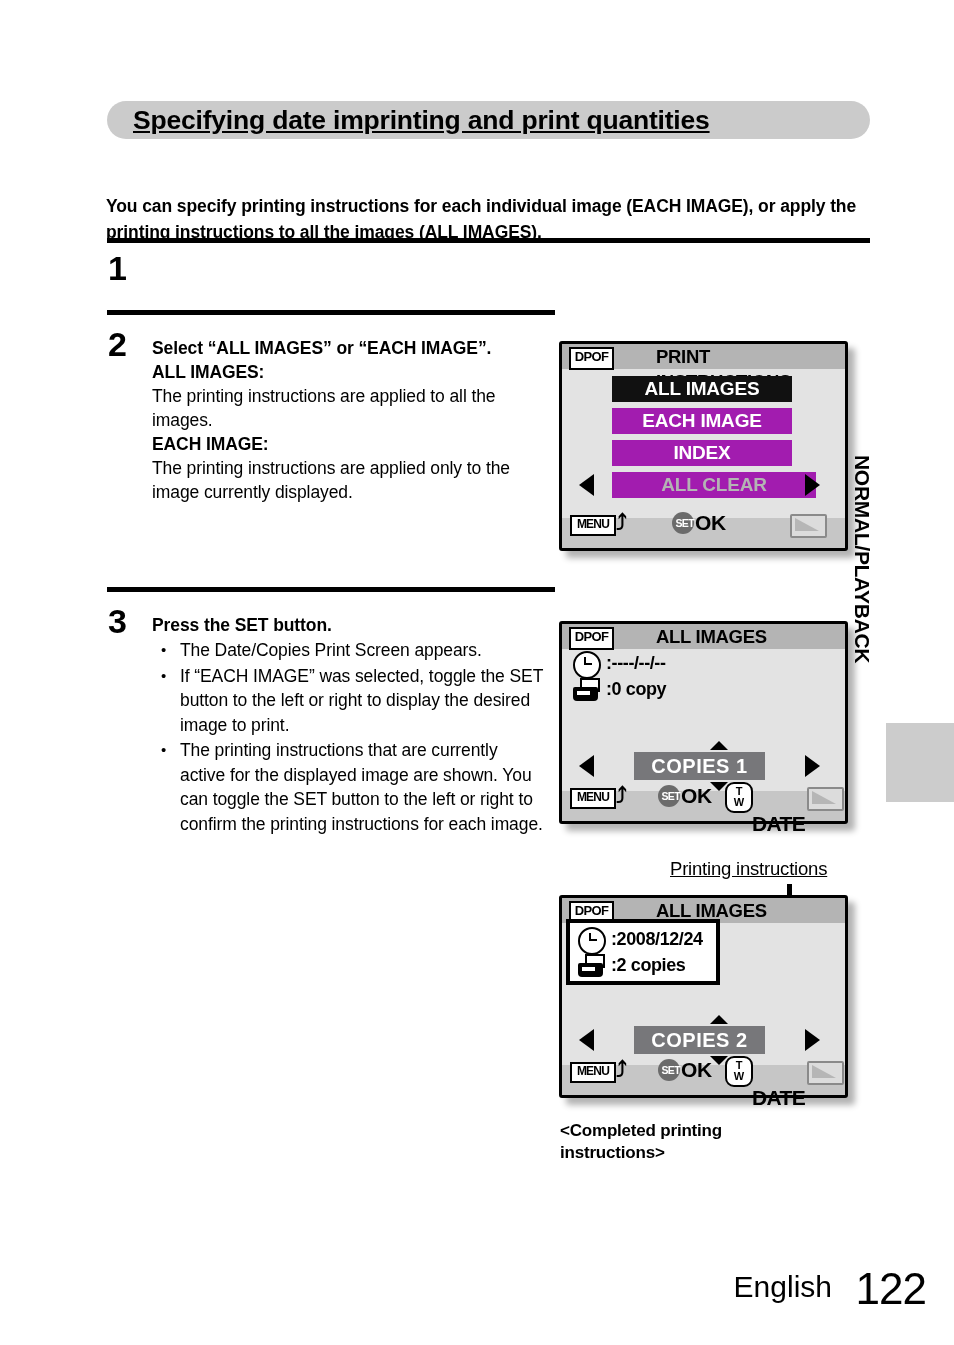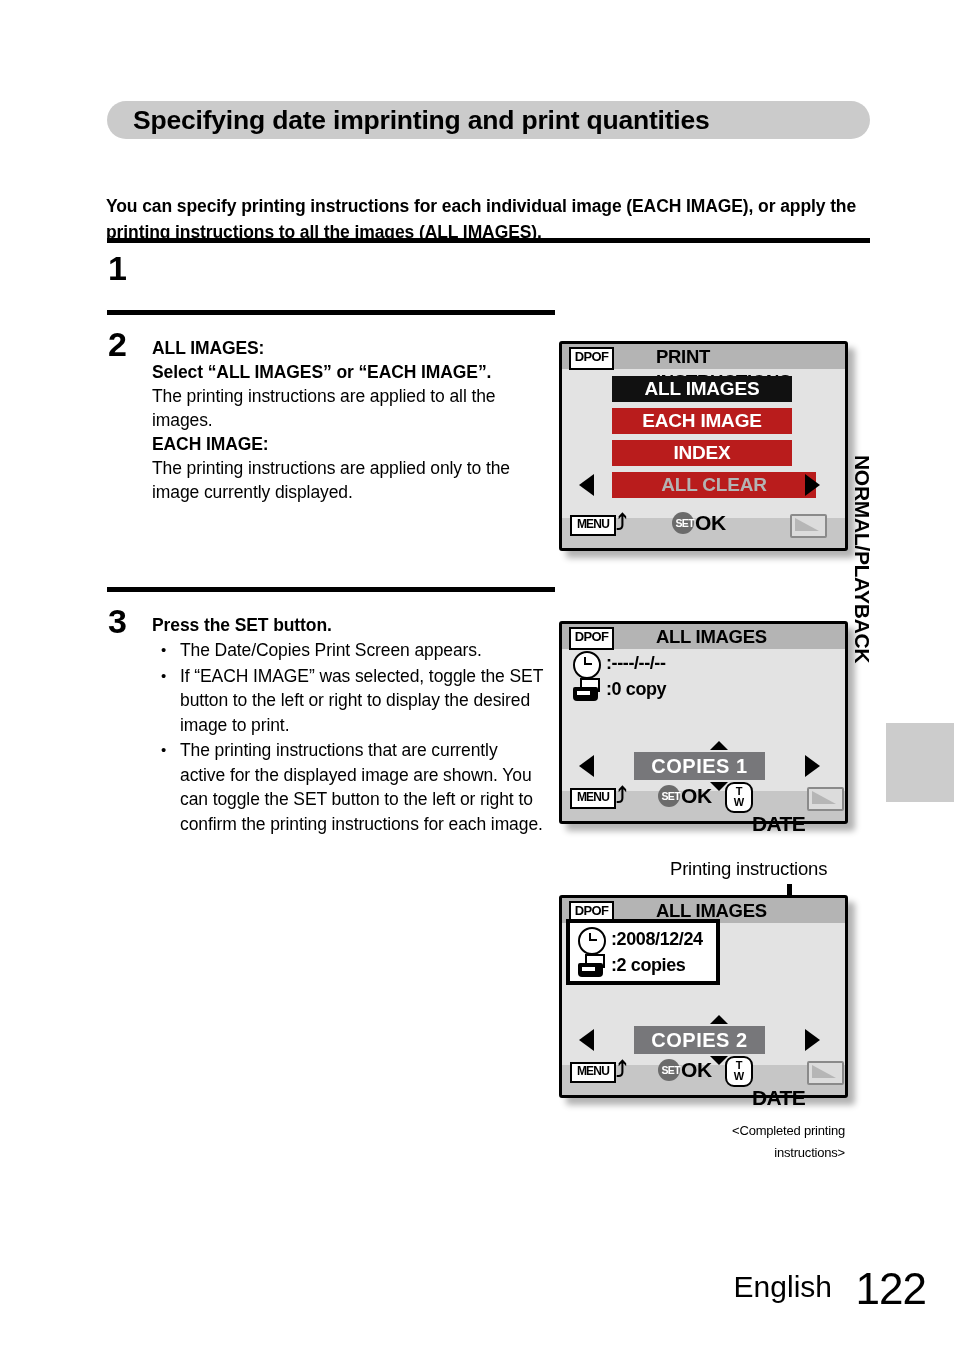--- a/index.html
+++ b/index.html
@@ -7,21 +7,21 @@
 
   .page{position:absolute;left:0;top:0;width:954px;height:1345px;}
 
   
   .title-bar{
     position:absolute;left:107px;top:101px;width:763px;height:38px;
     background:#cbcbcb;border-radius:19px;
   }
   .title-text{
     position:absolute;left:133px;top:103px;width:740px;height:34px;
-    font-size:26.5px;font-weight:bold;letter-spacing:-0.2px;line-height:34px;
+    font-size:26.5px;font-weight:bold;letter-spacing:-0.2px;line-height:34px;text-decoration:underline;
   }
 
   .intro{
     position:absolute;left:106px;top:146px;width:770px;
     font-size:17.5px;font-weight:bold;line-height:25.5px;letter-spacing:-0.1px;margin-top:48px;
   }
 
   
   .rule{position:absolute;background:#000;height:5px;}
   .rule.r1{left:107px;top:238px;width:763px;}
@@ -53,21 +53,21 @@
 
   .lcd-top{position:absolute;left:0;top:0;width:100%;height:25px;background:#b4b4b4;}
   .lcd-bottom{position:absolute;left:0;bottom:0;width:100%;height:30px;background:#c6c6c6;}
 
   .dpof{position:absolute;border:2.5px solid #000;background:#fff;
         font-size:13px;font-weight:bold;line-height:16px;text-align:center;
         letter-spacing:-0.6px;font-family:"Liberation Sans",sans-serif;}
 
   .scr-title{position:absolute;font-size:18.5px;font-weight:bold;line-height:25px;letter-spacing:-0.3px;padding-left:42px;}
 
-  .menu-row{position:absolute;background:#b91c1c;color:#fff;
+  .menu-row{position:absolute;background:#a21caf;color:#fff;
             font-size:19px;font-weight:bold;text-align:center;line-height:26px;letter-spacing:-0.2px;}
   .menu-row.sel{background:#111;}
   .menu-row.dim{color:#b4b4b4;}
 
   .arrow-l,.arrow-r{position:absolute;width:0;height:0;border-top:11px solid transparent;border-bottom:11px solid transparent;}
   .arrow-l{border-right:15px solid #000;}
   .arrow-r{border-left:15px solid #000;}
 
   .menu-btn{position:absolute;border:2.5px solid #000;background:#fff;color:#000;
             font-size:12px;font-weight:bold;line-height:15px;text-align:center;letter-spacing:-0.8px;}
@@ -96,25 +96,25 @@
 
   .val-line{position:absolute;font-size:18px;font-weight:bold;line-height:23px;letter-spacing:-0.4px;white-space:nowrap;}
 
   .copies{position:absolute;background:#77777a;color:#fff;font-size:20px;font-weight:bold;
           line-height:28px;text-align:center;letter-spacing:0.5px;}
   .caret{position:absolute;width:0;height:0;border-left:9px solid transparent;border-right:9px solid transparent;}
   .caret.up{border-bottom:9px solid #000;}
   .caret.down{border-top:9px solid #000;}
 
   
-  .callout-label{position:absolute;font-size:18.5px;line-height:24px;letter-spacing:-0.2px;white-space:nowrap;}
+  .callout-label{position:absolute;font-size:18.5px;line-height:24px;letter-spacing:-0.2px;white-space:nowrap;text-decoration:underline;}
   .callout-box{position:absolute;border:4px solid #000;background:#fff;}
   .callout-seg{position:absolute;background:#000;}
 
-  .caption{position:absolute;font-size:13px;font-weight:normal;line-height:22px;text-align:right;letter-spacing:-0.2px;}
+  .caption{position:absolute;font-size:17px;font-weight:bold;line-height:22px;text-align:left;letter-spacing:-0.2px;}
 
   
   .sidetab-text{
     position:absolute;left:879px;top:455px;width:330px;height:34px;
     transform:rotate(90deg);transform-origin:0 0;
     font-size:21px;font-weight:bold;line-height:34px;letter-spacing:-0.3px;white-space:nowrap;
   }
   .sidetab-block{position:absolute;left:886px;top:723px;width:68px;height:79px;background:#cccccc;}
 
   
@@ -132,22 +132,22 @@
   <div class="intro">You can specify printing instructions for each individual image (EACH IMAGE), or apply the printing instructions to all the images (ALL IMAGES).</div>
 
   <div class="rule r1"></div>
   <div class="rule r2"></div>
   <div class="rule r3"></div>
 
   <div class="step-num" id="s1num">1</div>
 
   <div class="step-num" id="s2num">2</div>
   <div class="step-body" id="s2body">
+    <div>Select “ALL IMAGES” or “EACH IMAGE”.</div>
     <div>ALL IMAGES:</div>
-    <div>Select “ALL IMAGES” or “EACH IMAGE”.</div>
     <div class="norm">The printing instructions are applied to all the images.</div>
     <div>EACH IMAGE:</div>
     <div class="norm">The printing instructions are applied only to the image currently displayed.</div>
   </div>
 
   <div class="step-num" id="s3num">3</div>
   <div class="step-body" id="s3body">
     <div>Press the SET button.</div>
     <ul class="bul">
       <li>The Date/Copies Print Screen appears.</li>

